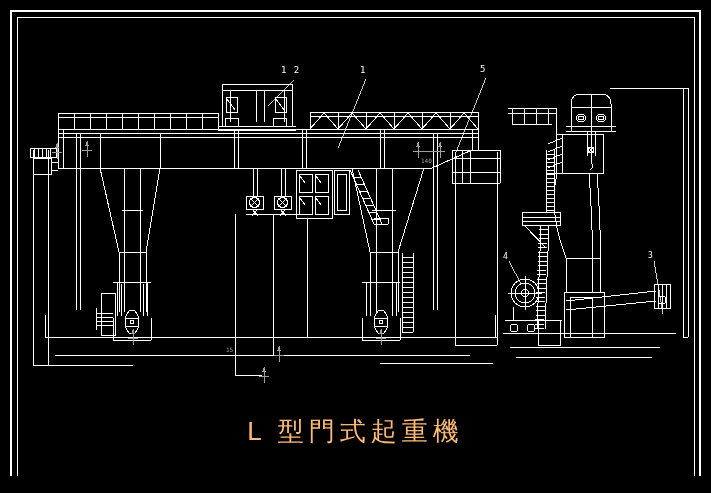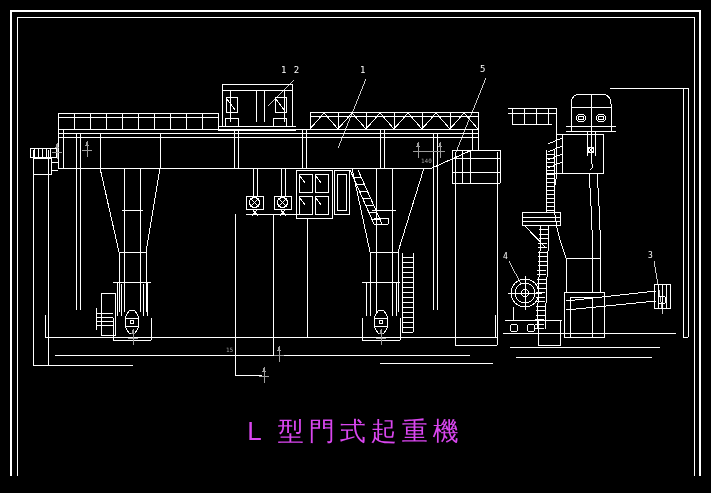--- a/index.html
+++ b/index.html
@@ -11,21 +11,21 @@
   .callout{
     position:absolute;color:#fff;font-size:9px;line-height:9px;
     font-family:"DejaVu Sans Mono",monospace;letter-spacing:1px;white-space:pre;
   }
   .dimtext{
     position:absolute;color:#9e9e9e;font-size:6px;line-height:6px;
     font-family:"DejaVu Sans Mono",monospace;white-space:pre;
   }
   #title-text{
     position:absolute;left:50%;top:414px;transform:translateX(-50%);
-    color:#d946ef;font-size:26px;letter-spacing:5px;white-space:pre;
+    color:#fdba74;font-size:26px;letter-spacing:5px;white-space:pre;
     font-family:"Liberation Sans",sans-serif;font-weight:normal;
   }
 </style>
 </head>
 <body>
 
 <div id="canvas">
 
   <svg id="drawing-svg" width="711" height="493" viewBox="0 0 711 493" fill="none" stroke="#ffffff" stroke-width="1" shape-rendering="crispEdges">
 

